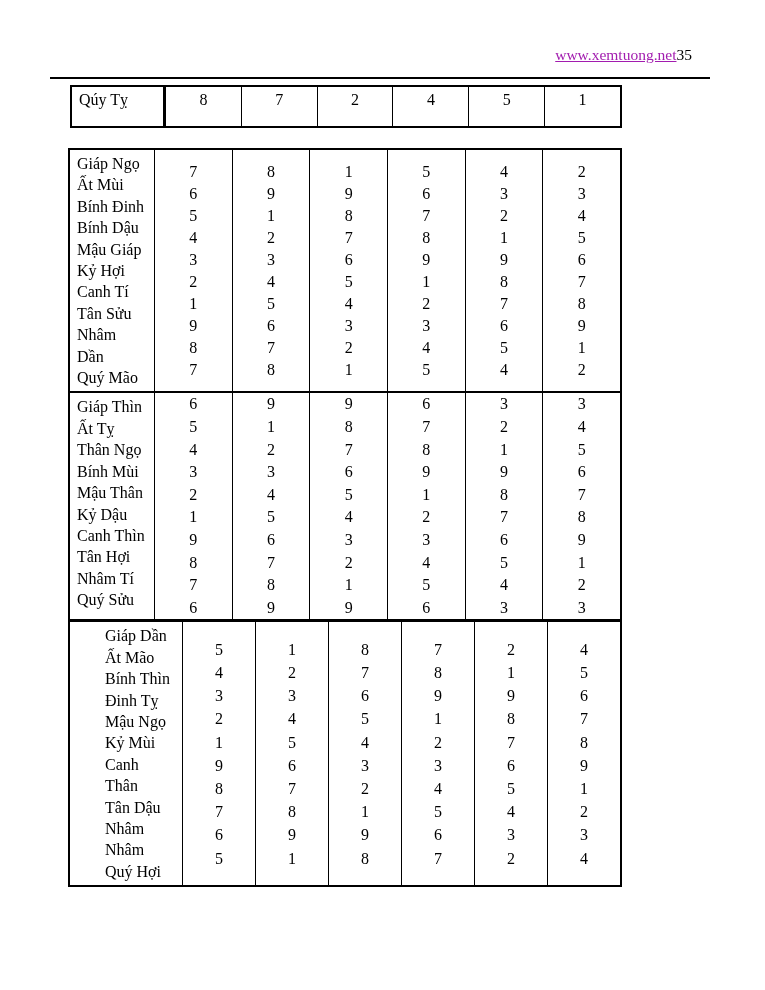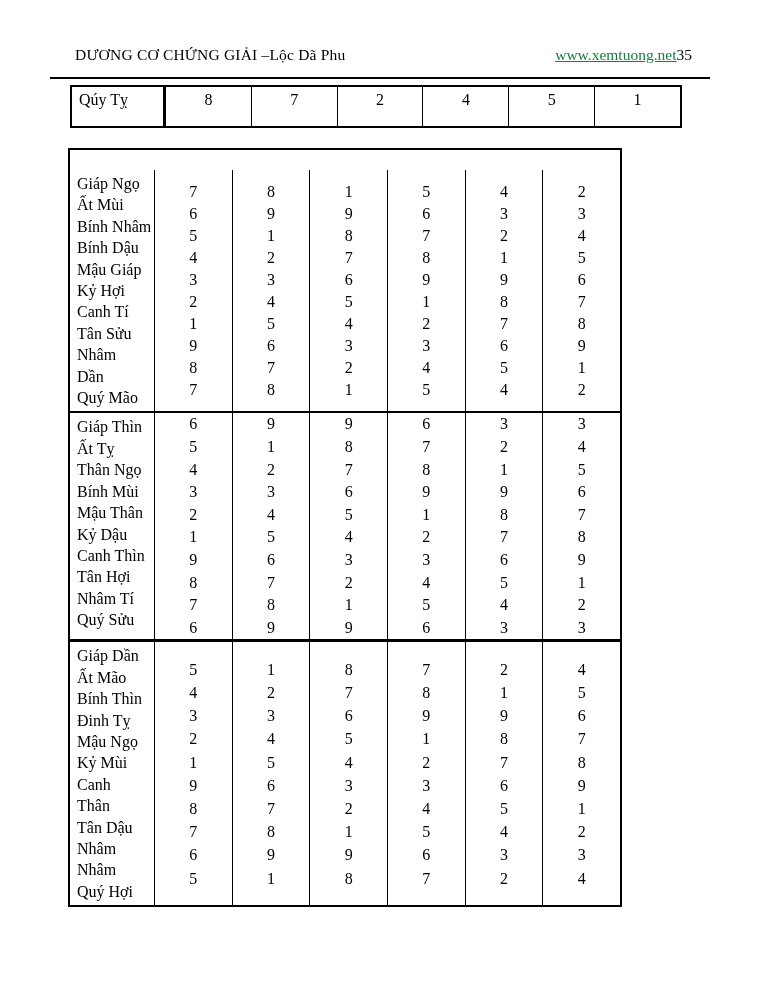--- a/index.html
+++ b/index.html
@@ -12,83 +12,82 @@
     position: absolute; left: 75px; right: 73px; top: 46px;
     display: flex; align-items: baseline; font-size: 15.5px; white-space: nowrap;
   }
   .doc-title { letter-spacing: 0.2px; }
   .site-link { margin-left: auto; color: #1a1acc; text-decoration: underline; cursor: pointer; }
   .page-num { }
   .rule { position: absolute; left: 50px; top: 77px; width: 660px; border-top: 2px solid #000; }
 
   
   .toptable {
-    position: absolute; left: 70px; top: 85px; width: 612px; height: 43px;
+    position: absolute; left: 70px; top: 85px; width: 552px; height: 43px;
     border: 2px solid #000; display: flex;
   }
   .toptable .cell {
     border-right: 1.5px solid #000; font-size: 16px; padding-top: 4px;
   }
   .toptable .cell:last-child { border-right: none; }
   .toptable .lblcell { width: 94px; padding-left: 7px; border-right: 3px solid #000; }
   .toptable .numcell { flex: 1; text-align: center; }
 
   
   .maintable {
     position: absolute; left: 68px; top: 148px; width: 554px;
     border: 2px solid #000;
   }
   .grow { display: flex; align-items: stretch; }
   .grow.g1 { border-top: 2px solid #000; }
   .grow.g2 { border-top: 3px solid #000; }
-  .grow.g0 { min-height: 236px; margin-top: 20px; }
-  .grow.g1 { min-height: 226px; }
-  .grow.g2 { min-height: 262px; }
+  .grow.g0 { min-height: 236px; }
+  .grow.g1 { min-height: 226px; justify-content: flex-end; }
+  .grow.g2 { min-height: 262px; padding-left: 28px; }
   .grow .cell { border-right: 1.5px solid #000; }
   .grow .cell:last-child { border-right: none; }
   .grow .lbl {
     width: 85px; flex: none; font-size: 16px; line-height: 21.4px;
     padding: 3px 2px 3px 7px;
   }
   .grow .num {
     flex: 1; display: flex; flex-direction: column;
     justify-content: center; align-items: center;
     font-size: 16px; line-height: 22px; text-align: center;
   }
   .grow.g1 .num { line-height: 22.6px; }
   .grow.g2 .num { line-height: 23.2px; }
 </style>
 </head>
 <body>
 
 <div class="page">
 
   <div class="header">
-    <span class="doc-title">DƯƠNG CƠ CHỨNG GIẢI –Lộc Dã Phu</span>
-    <a class="site-link" href="#" style="color: #15803d;">www.xemtuong.net</a>
+    <a class="site-link" href="#" style="color: #a21caf;">www.xemtuong.net</a>
     <span class="page-num">35</span>
   </div>
   <div class="rule"></div>
 
   <div class="toptable">
     <div class="cell lblcell">Qúy Tỵ</div>
     <div class="cell numcell">8</div>
     <div class="cell numcell">7</div>
     <div class="cell numcell">2</div>
     <div class="cell numcell">4</div>
     <div class="cell numcell">5</div>
     <div class="cell numcell">1</div>
   </div>
 
   <div class="maintable" id="main-table">
       <div class="grow g0">
         <div class="cell lbl">
           <div>Giáp Ngọ</div>
           <div>Ất Mùi</div>
-          <div>Bính Nhâm</div>
+          <div>Bính Đinh</div>
           <div>Bính Dậu</div>
           <div>Mậu Giáp</div>
           <div>Kỷ Hợi</div>
           <div>Canh Tí</div>
           <div>Tân Sửu</div>
           <div>Nhâm</div>
           <div>Dần</div>
           <div>Quý Mão</div>
         </div>
         <div class="cell num">

